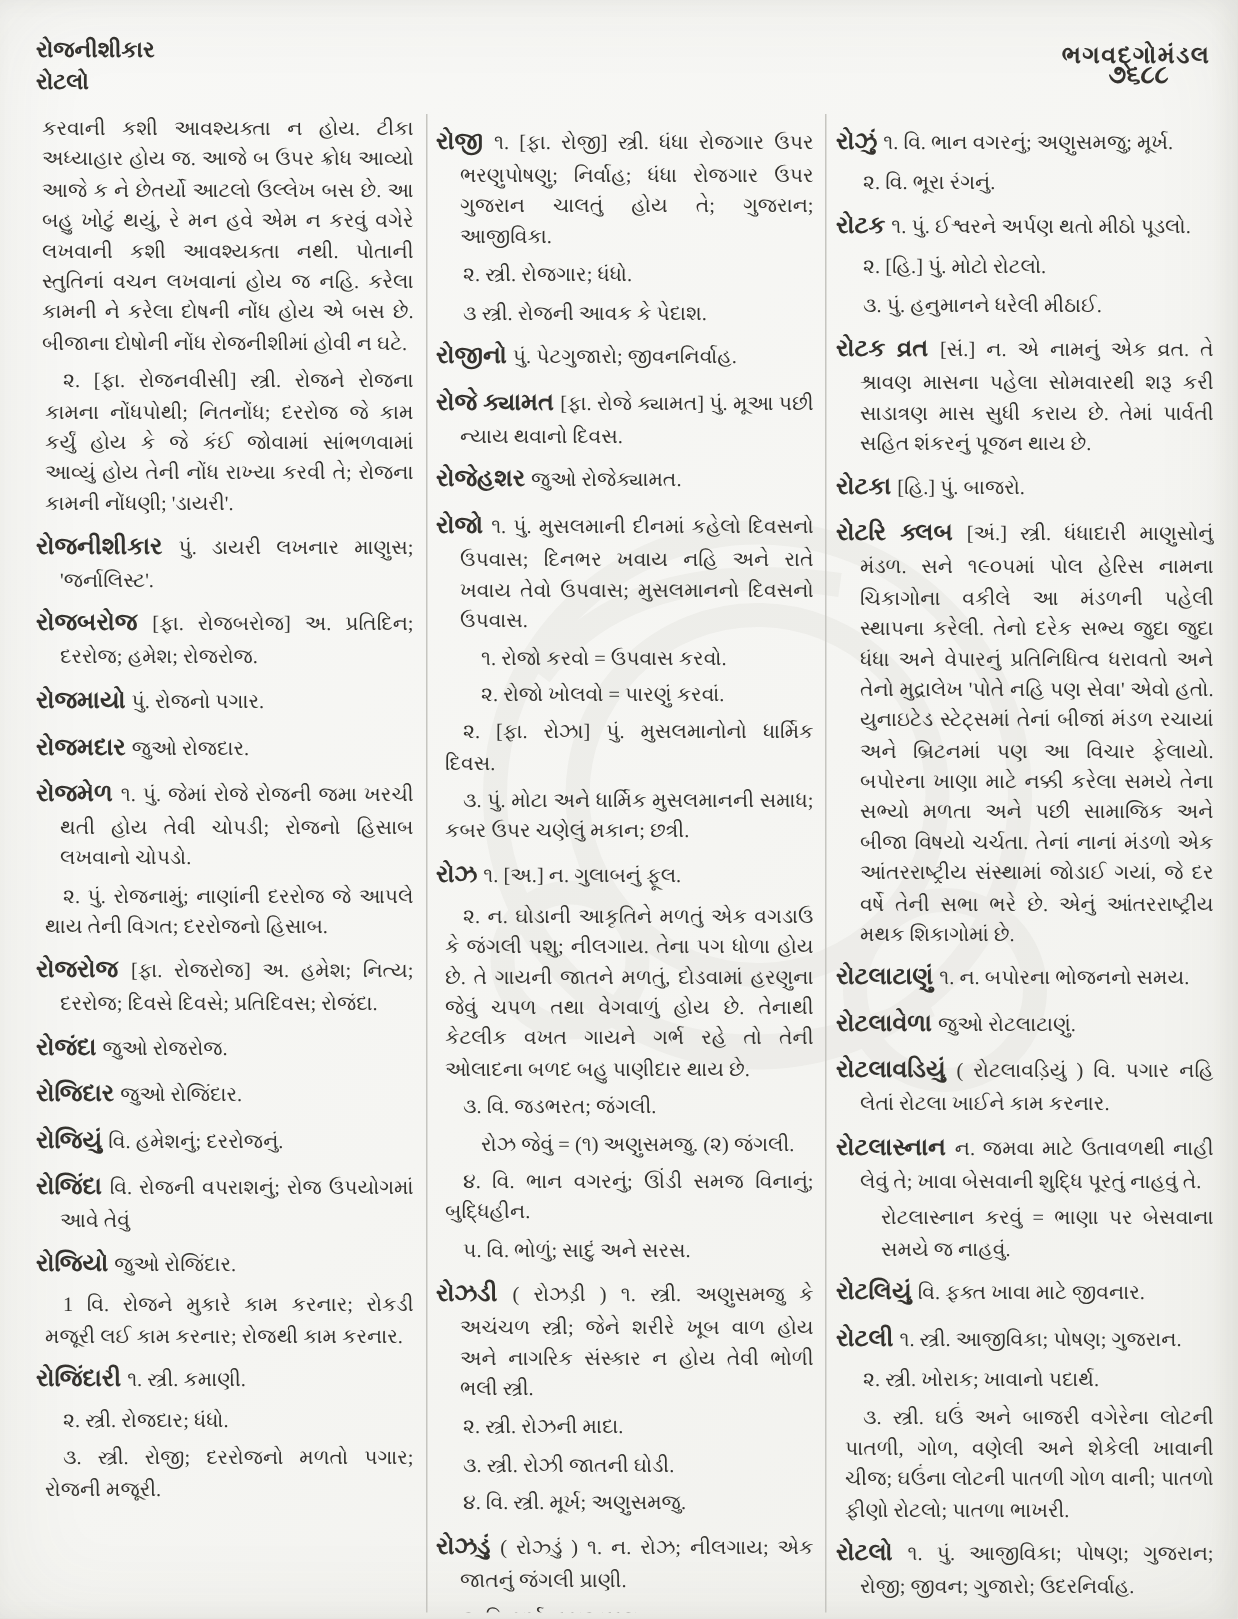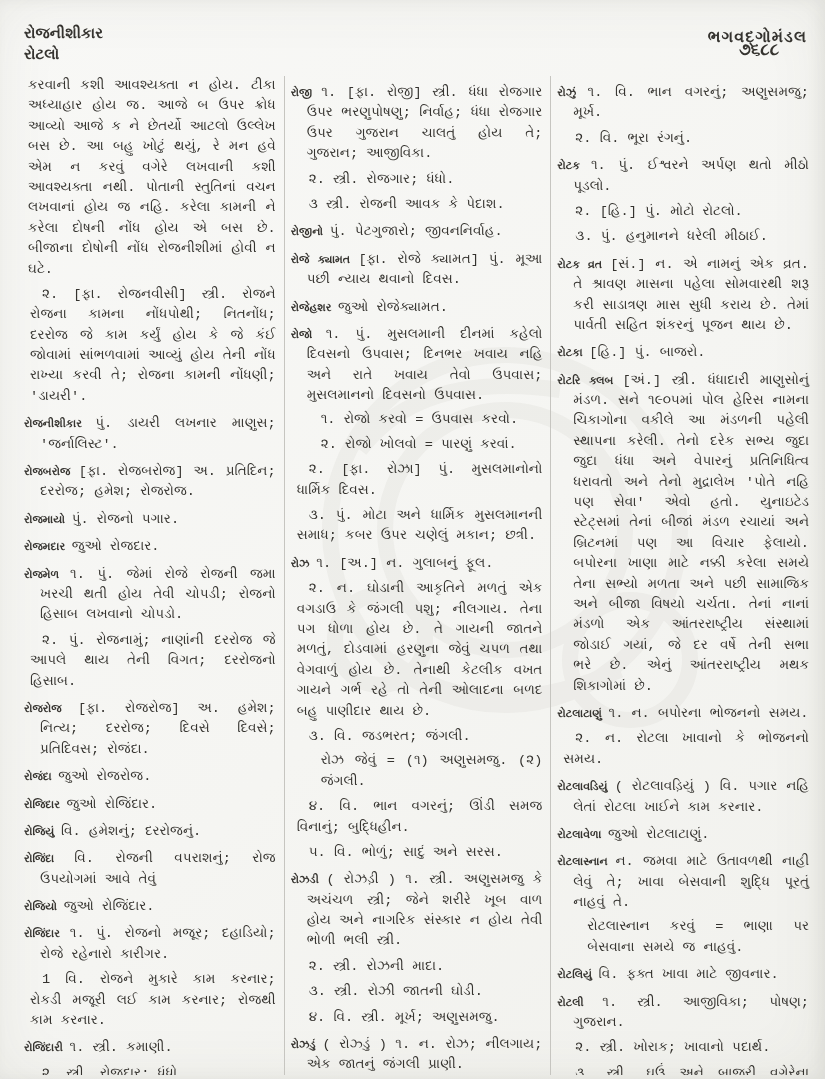--- a/index.html
+++ b/index.html
@@ -3,41 +3,41 @@
 <meta charset="utf-8">
 <style>
   html,body{margin:0;padding:0;background:#e9e8e4;}
   .page{
     position:relative;
     width:825px;height:1079px;
     margin:0 auto;
     background:linear-gradient(135deg,#f8f8f6 0%,#f5f5f2 55%,#f1f1ed 100%);
     box-shadow:inset 0 0 60px rgba(90,85,70,0.08), inset -6px 0 14px rgba(90,85,70,0.07);
     overflow:hidden;
-    font-family:Liberation Mono, monospace;
+    font-family:Liberation Serif, serif;
     color:#35332f;
   }
   
   .header{position:absolute;top:24px;left:24px;right:18px;height:48px;}
   .running-head{position:absolute;left:0;top:0;font-size:15px;font-weight:bold;line-height:21px;}
   .book-title{position:absolute;left:0;right:0;top:4px;text-align:right;font-size:16px;font-weight:bold;letter-spacing:1px;}
   .page-number{position:absolute;right:28px;top:16px;font-size:17px;font-weight:bold;}
   
   .text-area{
     position:absolute;top:76px;left:18px;right:8px;bottom:4px;
     display:flex;
   }
   .col{flex:1 1 0;overflow:hidden;padding:0 8px 0 6px;}
   .col + .col{border-left:1px solid #c6c5c0;}
   .para{margin:5px 0 0 0;font-size:13.6px;line-height:1.5;text-align:justify;}
   .p-cont{margin-top:0;padding-left:4px;}
   .p-entry{padding-left:16px;text-indent:-16px;margin-top:7px;}
   .p-sense{padding-left:6px;text-indent:12px;}
   .p-idiom{padding-left:30px;text-indent:0;margin-top:4px;}
-  .headword{font-weight:bold;font-size:11px;}
+  .headword{font-weight:bold;font-size:16px;}
   
   .watermark{position:absolute;left:270px;top:330px;width:460px;height:430px;opacity:0.5;pointer-events:none;}
 </style>
 </head>
 <body>
 
 <div class="page">
 
   <svg class="watermark" viewBox="0 0 460 430">
     <g fill="none" stroke="#d9d8d2" stroke-width="16" opacity="0.55">
@@ -68,21 +68,20 @@
         <p class="para p-entry"><span class="headword">રોજમાયો </span>પું. રોજનો પગાર.</p>
         <p class="para p-entry"><span class="headword">રોજમદાર </span>જુઓ રોજદાર.</p>
         <p class="para p-entry"><span class="headword">રોજમેળ </span>૧. પું. જેમાં રોજે રોજની જમા ખરચી થતી હોય તેવી ચોપડી; રોજનો હિસાબ લખવાનો ચોપડો.</p>
         <p class="para p-sense">૨. પું. રોજનામું; નાણાંની દરરોજ જે આપલે થાય તેની વિગત; દરરોજનો હિસાબ.</p>
         <p class="para p-entry"><span class="headword">રોજરોજ </span>[ફા. રોજરોજ] અ. હમેશ; નિત્ય; દરરોજ; દિવસે દિવસે; પ્રતિદિવસ; રોજંદા.</p>
         <p class="para p-entry"><span class="headword">રોજંદા </span>જુઓ રોજરોજ.</p>
         <p class="para p-entry"><span class="headword">રોજિદાર </span>જુઓ રોજિંદાર.</p>
         <p class="para p-entry"><span class="headword">રોજિયું </span>વિ. હમેશનું; દરરોજનું.</p>
         <p class="para p-entry"><span class="headword">રોજિંદા </span>વિ. રોજની વપરાશનું; રોજ ઉપયોગમાં આવે તેવું</p>
         <p class="para p-entry"><span class="headword">રોજિયો </span>જુઓ રોજિંદાર.</p>
-        <p class="para p-entry"><span class="headword">રોજિંદાર </span>૧. પું. રોજનો મજૂર; દહાડિયો; રોજે રહેનારો કારીગર.</p>
         <p class="para p-sense">1 વિ. રોજને મુકારે કામ કરનાર; રોકડી મજૂરી લઈ કામ કરનાર; રોજથી કામ કરનાર.</p>
         <p class="para p-entry"><span class="headword">રોજિંદારી </span>૧. સ્ત્રી. કમાણી.</p>
         <p class="para p-sense">૨. સ્ત્રી. રોજદાર; ધંધો.</p>
         <p class="para p-sense">૩. સ્ત્રી. રોજી; દરરોજનો મળતો પગાર; રોજની મજૂરી.</p>
       </div>
     <div class="col">
         <p class="para p-entry"><span class="headword">રોજી </span>૧. [ફા. રોજી] સ્ત્રી. ધંધા રોજગાર ઉપર ભરણુપોષણુ; નિર્વાહ; ધંધા રોજગાર ઉપર ગુજરાન ચાલતું હોય તે; ગુજરાન; આજીવિકા.</p>
         <p class="para p-sense">૨. સ્ત્રી. રોજગાર; ધંધો.</p>
         <p class="para p-sense">૩ સ્ત્રી. રોજની આવક કે પેદાશ.</p>
         <p class="para p-entry"><span class="headword">રોજીનો </span>પું. પેટગુજારો; જીવનનિર્વાહ.</p>
@@ -109,23 +108,22 @@
     <div class="col">
         <p class="para p-entry"><span class="headword">રોઝું </span>૧. વિ. ભાન વગરનું; અણુસમજુ; મૂર્ખ.</p>
         <p class="para p-sense">૨. વિ. ભૂરા રંગનું.</p>
         <p class="para p-entry"><span class="headword">રોટક </span>૧. પું. ઈશ્વરને અર્પણ થતો મીઠો પૂડલો.</p>
         <p class="para p-sense">૨. [હિ.] પું. મોટો રોટલો.</p>
         <p class="para p-sense">૩. પું. હનુમાનને ધરેલી મીઠાઈ.</p>
         <p class="para p-entry"><span class="headword">રોટક વ્રત </span>[સં.] ન. એ નામનું એક વ્રત. તે શ્રાવણ માસના પહેલા સોમવારથી શરૂ કરી સાડાત્રણ માસ સુધી કરાય છે. તેમાં પાર્વતી સહિત શંકરનું પૂજન થાય છે.</p>
         <p class="para p-entry"><span class="headword">રોટકા </span>[હિ.] પું. બાજરો.</p>
         <p class="para p-entry"><span class="headword">રોટરિ ક્લબ </span>[અં.] સ્ત્રી. ધંધાદારી માણુસોનું મંડળ. સને ૧૯૦૫માં પોલ હેરિસ નામના ચિકાગોના વકીલે આ મંડળની પહેલી સ્થાપના કરેલી. તેનો દરેક સભ્ય જુદા જુદા ધંધા અને વેપારનું પ્રતિનિધિત્વ ધરાવતો અને તેનો મુદ્રાલેખ 'પોતે નહિ પણ સેવા' એવો હતો. યુનાઇટેડ સ્ટેટ્સમાં તેનાં બીજાં મંડળ રચાયાં અને બ્રિટનમાં પણ આ વિચાર ફેલાયો. બપોરના ખાણા માટે નક્કી કરેલા સમયે તેના સભ્યો મળતા અને પછી સામાજિક અને બીજા વિષયો ચર્ચતા. તેનાં નાનાં મંડળો એક આંતરરાષ્ટ્રીય સંસ્થામાં જોડાઈ ગયાં, જે દર વર્ષે તેની સભા ભરે છે. એનું આંતરરાષ્ટ્રીય મથક શિકાગોમાં છે.</p>
         <p class="para p-entry"><span class="headword">રોટલાટાણું </span>૧. ન. બપોરના ભોજનનો સમય.</p>
-        <p class="para p-sense">૨. ન. રોટલા ખાવાનો કે ભોજનનો સમય.</p>
+        <p class="para p-entry"><span class="headword">રોટલાવેળા </span>જુઓ રોટલાટાણું.</p>
         <p class="para p-entry"><span class="headword">રોટલાવડિયું </span>( રોટલાવડ઼િયું ) વિ. પગાર નહિ લેતાં રોટલા ખાઈને કામ કરનાર.</p>
-        <p class="para p-entry"><span class="headword">રોટલાવેળા </span>જુઓ રોટલાટાણું.</p>
         <p class="para p-entry"><span class="headword">રોટલાસ્નાન </span>ન. જમવા માટે ઉતાવળથી નાહી લેવું તે; ખાવા બેસવાની શુદ્ધિ પૂરતું નાહવું તે.</p>
         <p class="para p-idiom">રોટલાસ્નાન કરવું = ભાણા પર બેસવાના સમયે જ નાહવું.</p>
         <p class="para p-entry"><span class="headword">રોટલિયું </span>વિ. ફક્ત ખાવા માટે જીવનાર.</p>
         <p class="para p-entry"><span class="headword">રોટલી </span>૧. સ્ત્રી. આજીવિકા; પોષણ; ગુજરાન.</p>
         <p class="para p-sense">૨. સ્ત્રી. ખોરાક; ખાવાનો પદાર્થ.</p>
         <p class="para p-sense">૩. સ્ત્રી. ઘઉં અને બાજરી વગેરેના લોટની પાતળી, ગોળ, વણેલી અને શેકેલી ખાવાની ચીજ; ઘઉંના લોટની પાતળી ગોળ વાની; પાતળો ફીણો રોટલો; પાતળા ભાખરી.</p>
         <p class="para p-entry"><span class="headword">રોટલો </span>૧. પું. આજીવિકા; પોષણ; ગુજરાન; રોજી; જીવન; ગુજારો; ઉદરનિર્વાહ.</p>
       </div>
   </div>
 

